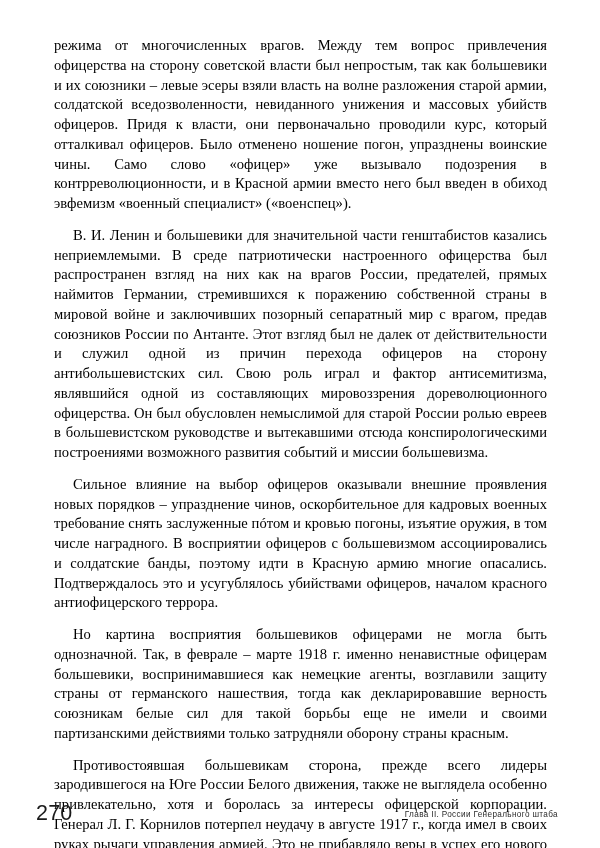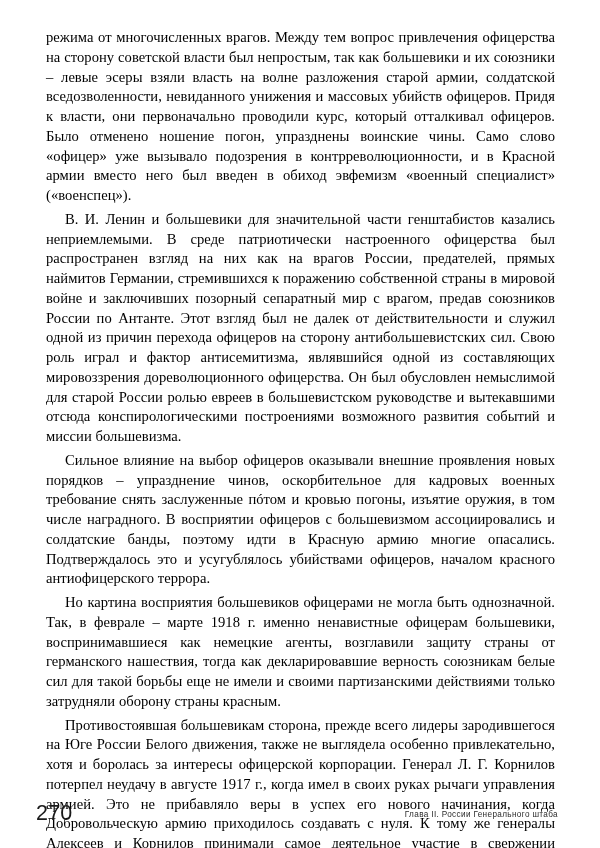--- a/index.html
+++ b/index.html
@@ -28,21 +28,21 @@
   }
 
   .text-column {
     position: absolute;
     left: 42px;
     top: 24px;
     width: 517px;
   }
 
   .para {
-    margin: 4px;
+    margin: 12px;
     padding: 0;
     font-size: 14.6px;
     line-height: 19.75px;
     text-align: justify;
     text-justify: inter-word;
     text-indent: 19px;
     hyphens: none;
     word-spacing: 0.1px;
     letter-spacing: 0.02px;
   }

